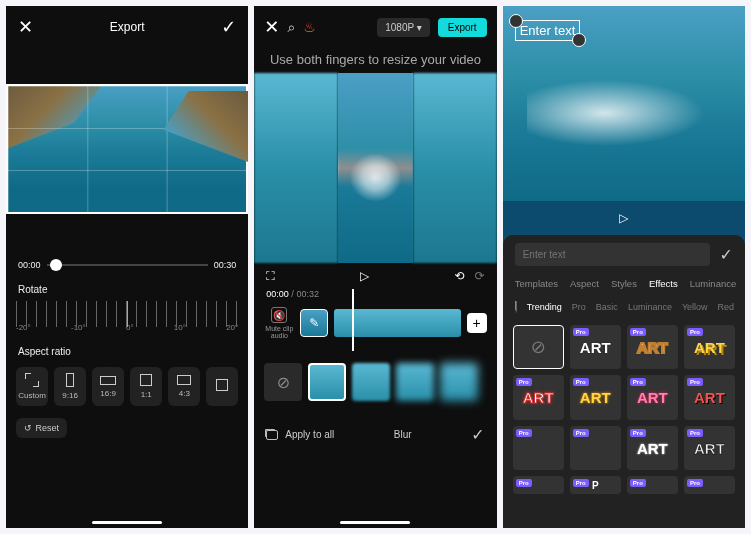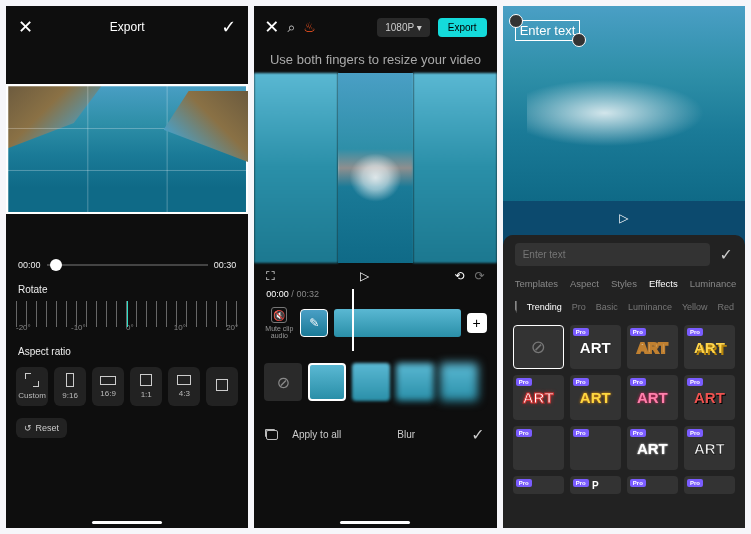--- a/index.html
+++ b/index.html
@@ -60,21 +60,21 @@
 .clip-strip { flex:1; height:28px; display:flex; border-radius:3px; overflow:hidden;}
 .clip-strip .f { flex:1; background:linear-gradient(180deg,#5ab8d3,#2a8fa8);}
 .add-btn { width:20px; height:20px; background:#fff; border-radius:4px; display:flex; align-items:center; justify-content:center; color:#000; font-size:14px; cursor:pointer;}
 .playhead { position:absolute; left:98px; top:-10px; bottom:-4px; width:2px; background:#fff;}
 .s2-effects { display:flex; gap:6px; padding:16px 10px; align-items:center;}
 .eff-none { width:38px; height:38px; background:#2a2a2a; border-radius:4px; display:flex; align-items:center; justify-content:center; color:#888; font-size:16px;}
 .eff-thumb { width:38px; height:38px; border-radius:4px; background:linear-gradient(180deg,#5ab8d3,#2a8fa8);}
 .eff-thumb.selected { border:2px solid #fff;}
 .eff-thumb.b1{filter:blur(1.5px);} .eff-thumb.b2{filter:blur(3px);} .eff-thumb.b3{filter:blur(5px);}
 .s2-footer { display:flex; align-items:center; padding:8px 12px; color:#ccc; font-size:10px;}
-.apply-all { display:flex; align-items:center; gap:14px; cursor:pointer;}
+.apply-all { display:flex; align-items:center; gap:7px; cursor:pointer;}
 .stack-icon { width:12px; height:10px; border:1px solid #bbb; border-radius:2px; box-shadow:-2px -2px 0 -1px #bbb;}
 
 
 .s3-preview { height:195px; background:linear-gradient(180deg,#4a9fc5 0%,#2e8fa8 35%,#1a7a97 65%,#0f6a87 100%); position:relative;}
 .s3-preview::after{content:'';position:absolute;left:10%;right:10%;top:35%;height:40%;background:radial-gradient(ellipse at 40% 50%,#fffc,#fff6 30%,transparent 60%);}
 .text-edit { position:absolute; top:14px; left:12px; color:#fff; font-size:13px; border:1px solid #fff; padding:2px 4px;}
 .text-edit::before, .text-edit::after { content:''; position:absolute; width:12px; height:12px; background:#333; border:1px solid #fff; border-radius:50%;}
 .text-edit::before{top:-7px; left:-7px;} .text-edit::after{bottom:-7px; right:-7px;}
 .s3-play { text-align:center; padding:10px; color:#fff; font-size:12px;}
 .s3-body { flex:1; background:#222; display:flex; flex-direction:column; border-radius:10px 10px 0 0;}

